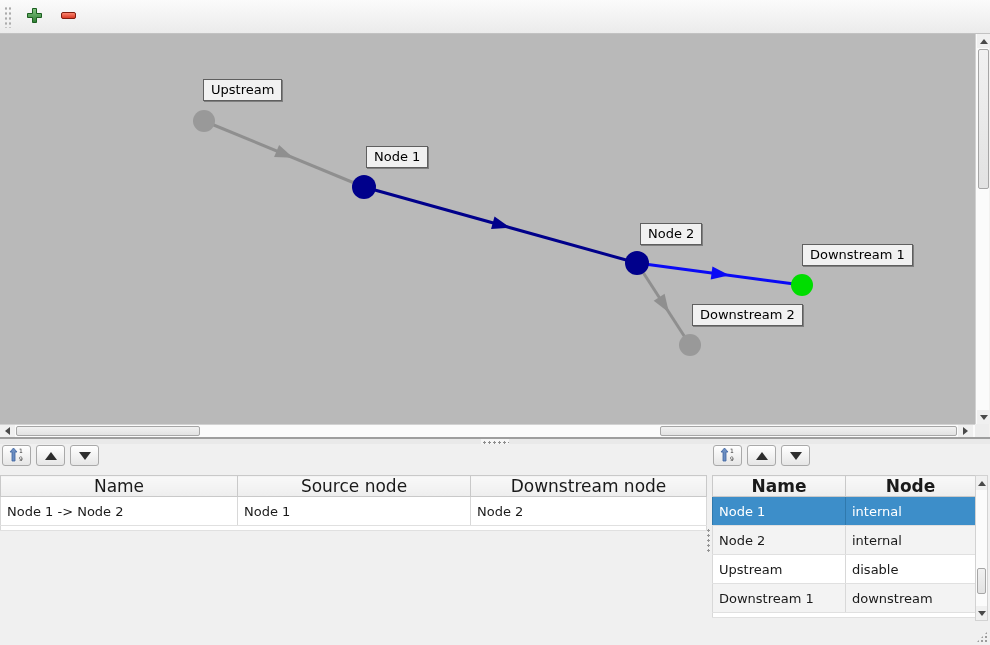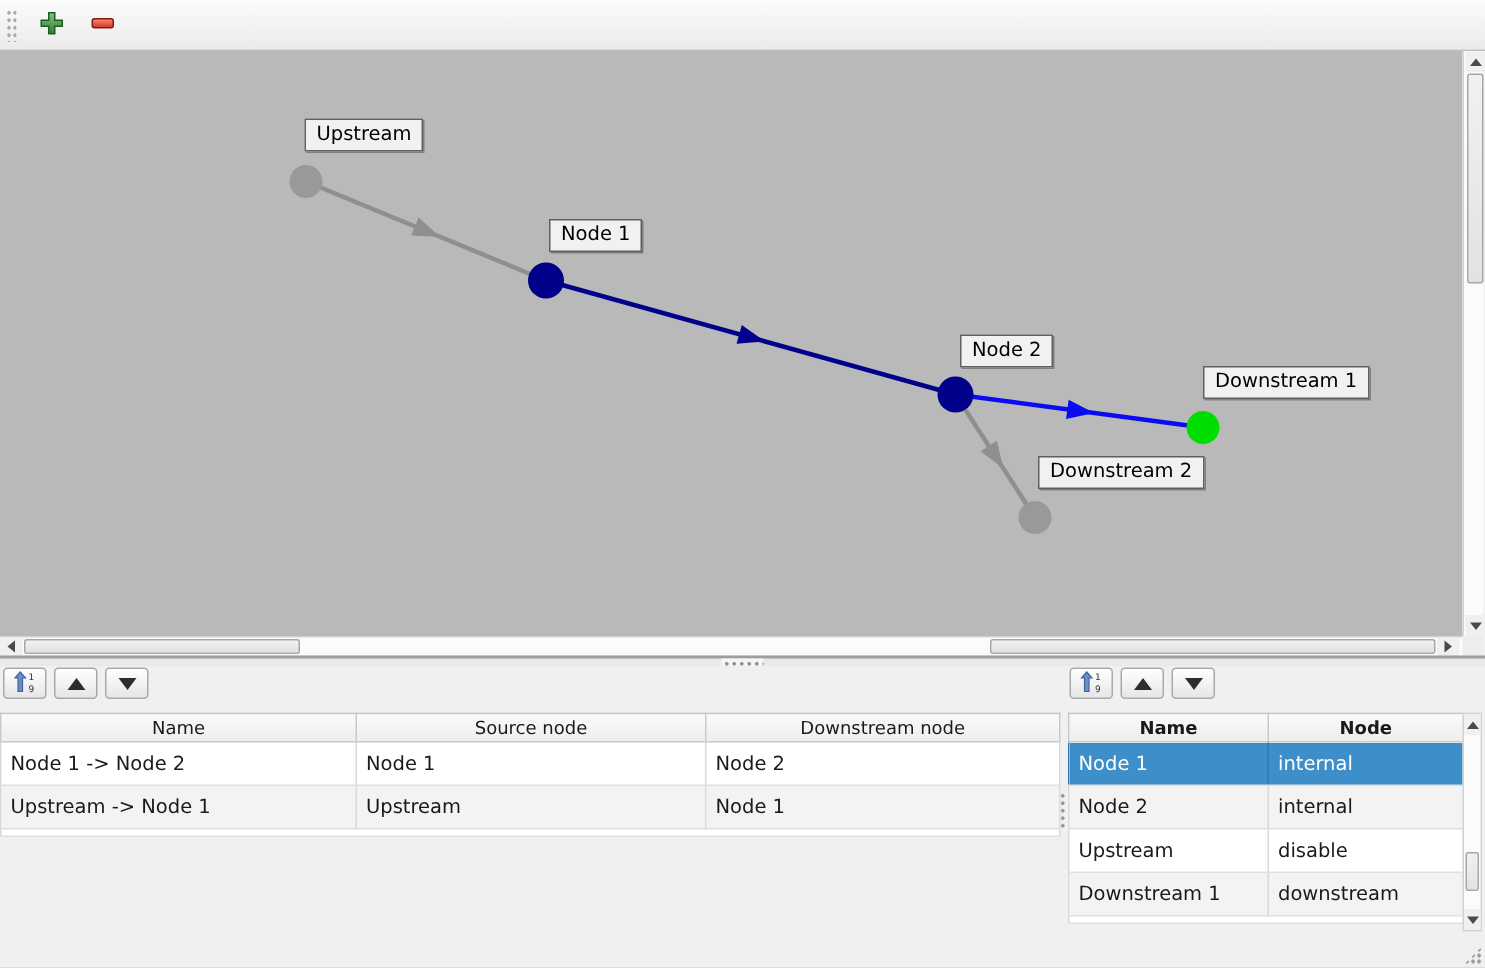--- a/index.html
+++ b/index.html
@@ -89,21 +89,21 @@
     background: linear-gradient(#ffffff,#e6e6e6);
     display:flex; align-items:center; justify-content:center; cursor:pointer;
   }
   .mtri-up   { width:0;height:0;border-left:6px solid transparent;border-right:6px solid transparent;border-bottom:8px solid #2d2d2d; }
   .mtri-down { width:0;height:0;border-left:6px solid transparent;border-right:6px solid transparent;border-top:8px solid #2d2d2d; }
 
   
   table.grid { border-collapse: collapse; table-layout: fixed; position:absolute; top:31px; background:#fff; }
   table.grid, table.grid th, table.grid td { border:1px solid #c9c9c9; }
   table.grid th {
-    height:19px; font-weight: normal; font-size:12px;
+    height:19px; font-weight: normal; font-size:17px;
     background: linear-gradient(#f9f9f9,#eeeeee); text-align:center; color:#1a1a1a;
   }
   table.grid.bold-head th { font-weight: bold; }
   table.grid td {
     height:29px; padding:0 4px 0 6px; font-size:13px;
     border-top:none; border-bottom:1px solid #e0e0e0; border-left:1px solid #d8d8d8; border-right:1px solid #d8d8d8;
     background:#fff; overflow:hidden; white-space:nowrap;
   }
   table.grid tr.alt td { background:#f3f3f3; }
   table.grid tr.sel td { background:#3d8ec9; color:#ffffff; border-left-color:#2f79ad; border-right-color:#2f79ad; }
@@ -256,25 +256,20 @@
           <th>Source node</th>
           <th>Downstream node</th>
         </tr>
       </thead>
     <tbody id="edges-tbody">
         <tr>
           <td>Node 1 -&gt; Node 2</td>
           <td>Node 1</td>
           <td>Node 2</td>
         </tr>
-        <tr class="alt">
-          <td>Upstream -&gt; Node 1</td>
-          <td>Upstream</td>
-          <td>Node 1</td>
-        </tr>
       </tbody>
     <tbody>
         <tr class="filler">
           <td colspan="3"></td>
         </tr>
       </tbody>
   </table>
 
   <table class="grid bold-head" id="nodes-table">
     <colgroup>

